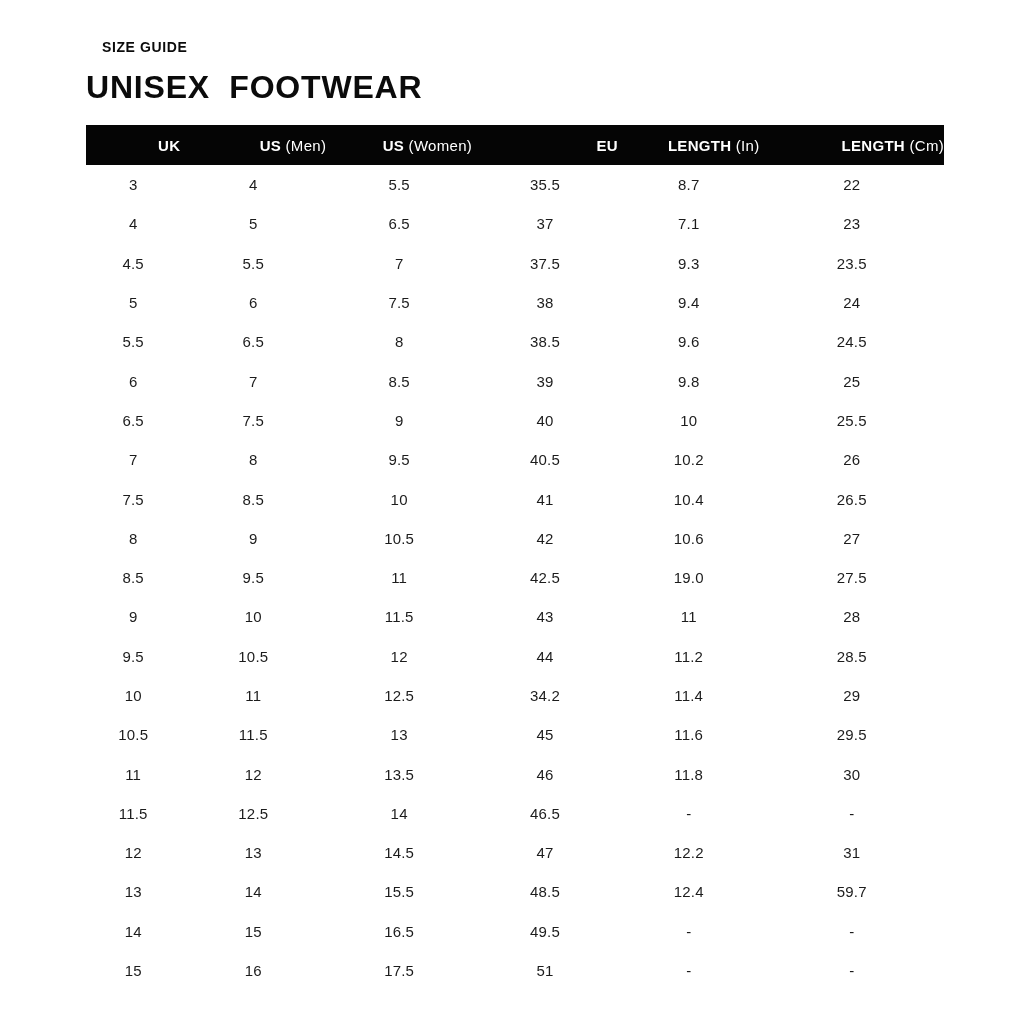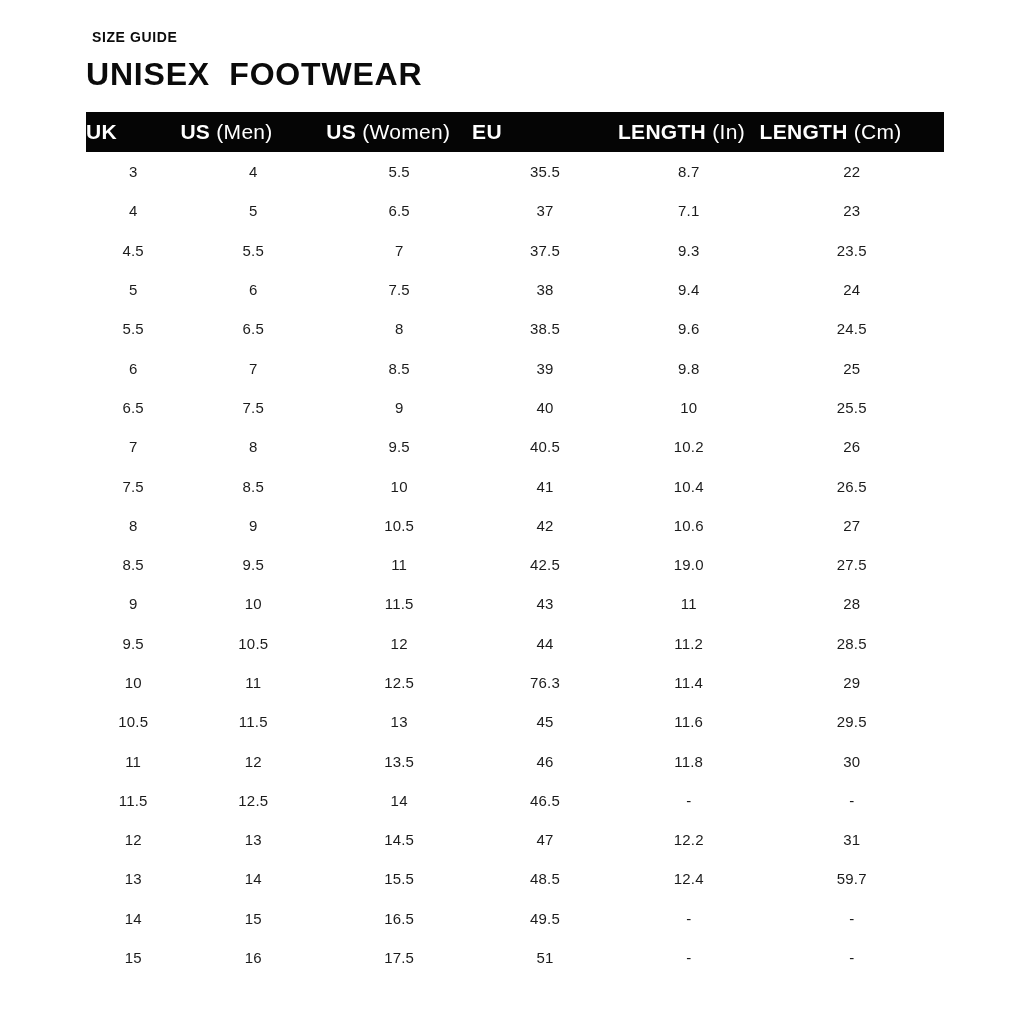--- a/index.html
+++ b/index.html
@@ -10,21 +10,21 @@
     height: 1024px;
     font-family: "Liberation Sans", sans-serif;
     -webkit-font-smoothing: antialiased;
   }
   .wrap {
     box-sizing: border-box;
     width: 1024px;
     padding: 22px 80px 0 86px;
   }
   .eyebrow {
-    margin: 6px;
+    margin: 16px;
     font-size: 14px;
     font-weight: 700;
     letter-spacing: 0.6px;
     color: #0b0b0b;
     line-height: 18px;
   }
   .title {
     margin: 13px 0 0 0;
     font-size: 32px;
     font-weight: 700;
@@ -38,23 +38,23 @@
     width: 858px;
     border-collapse: collapse;
     table-layout: fixed;
   }
   table.size-table thead tr {
     background: #050505;
     height: 40px;
   }
   table.size-table th {
     color: #ffffff;
-    font-size: 21px;
+    font-size: 15px;
     font-weight: 400;
-    text-align: left;
+    text-align: right;
     vertical-align: middle;
     white-space: nowrap;
     padding: 0;
     letter-spacing: 0.3px;
   }
   table.size-table th .hdr-bold {
     font-weight: 700;
   }
   table.size-table tbody tr {
     height: 39.3px;
@@ -198,21 +198,21 @@
           <td>10.5</td>
           <td>12</td>
           <td>44</td>
           <td>11.2</td>
           <td>28.5</td>
         </tr>
         <tr>
           <td>10</td>
           <td>11</td>
           <td>12.5</td>
-          <td>76.3</td>
+          <td>34.2</td>
           <td>11.4</td>
           <td>29</td>
         </tr>
         <tr>
           <td>10.5</td>
           <td>11.5</td>
           <td>13</td>
           <td>45</td>
           <td>11.6</td>
           <td>29.5</td>

